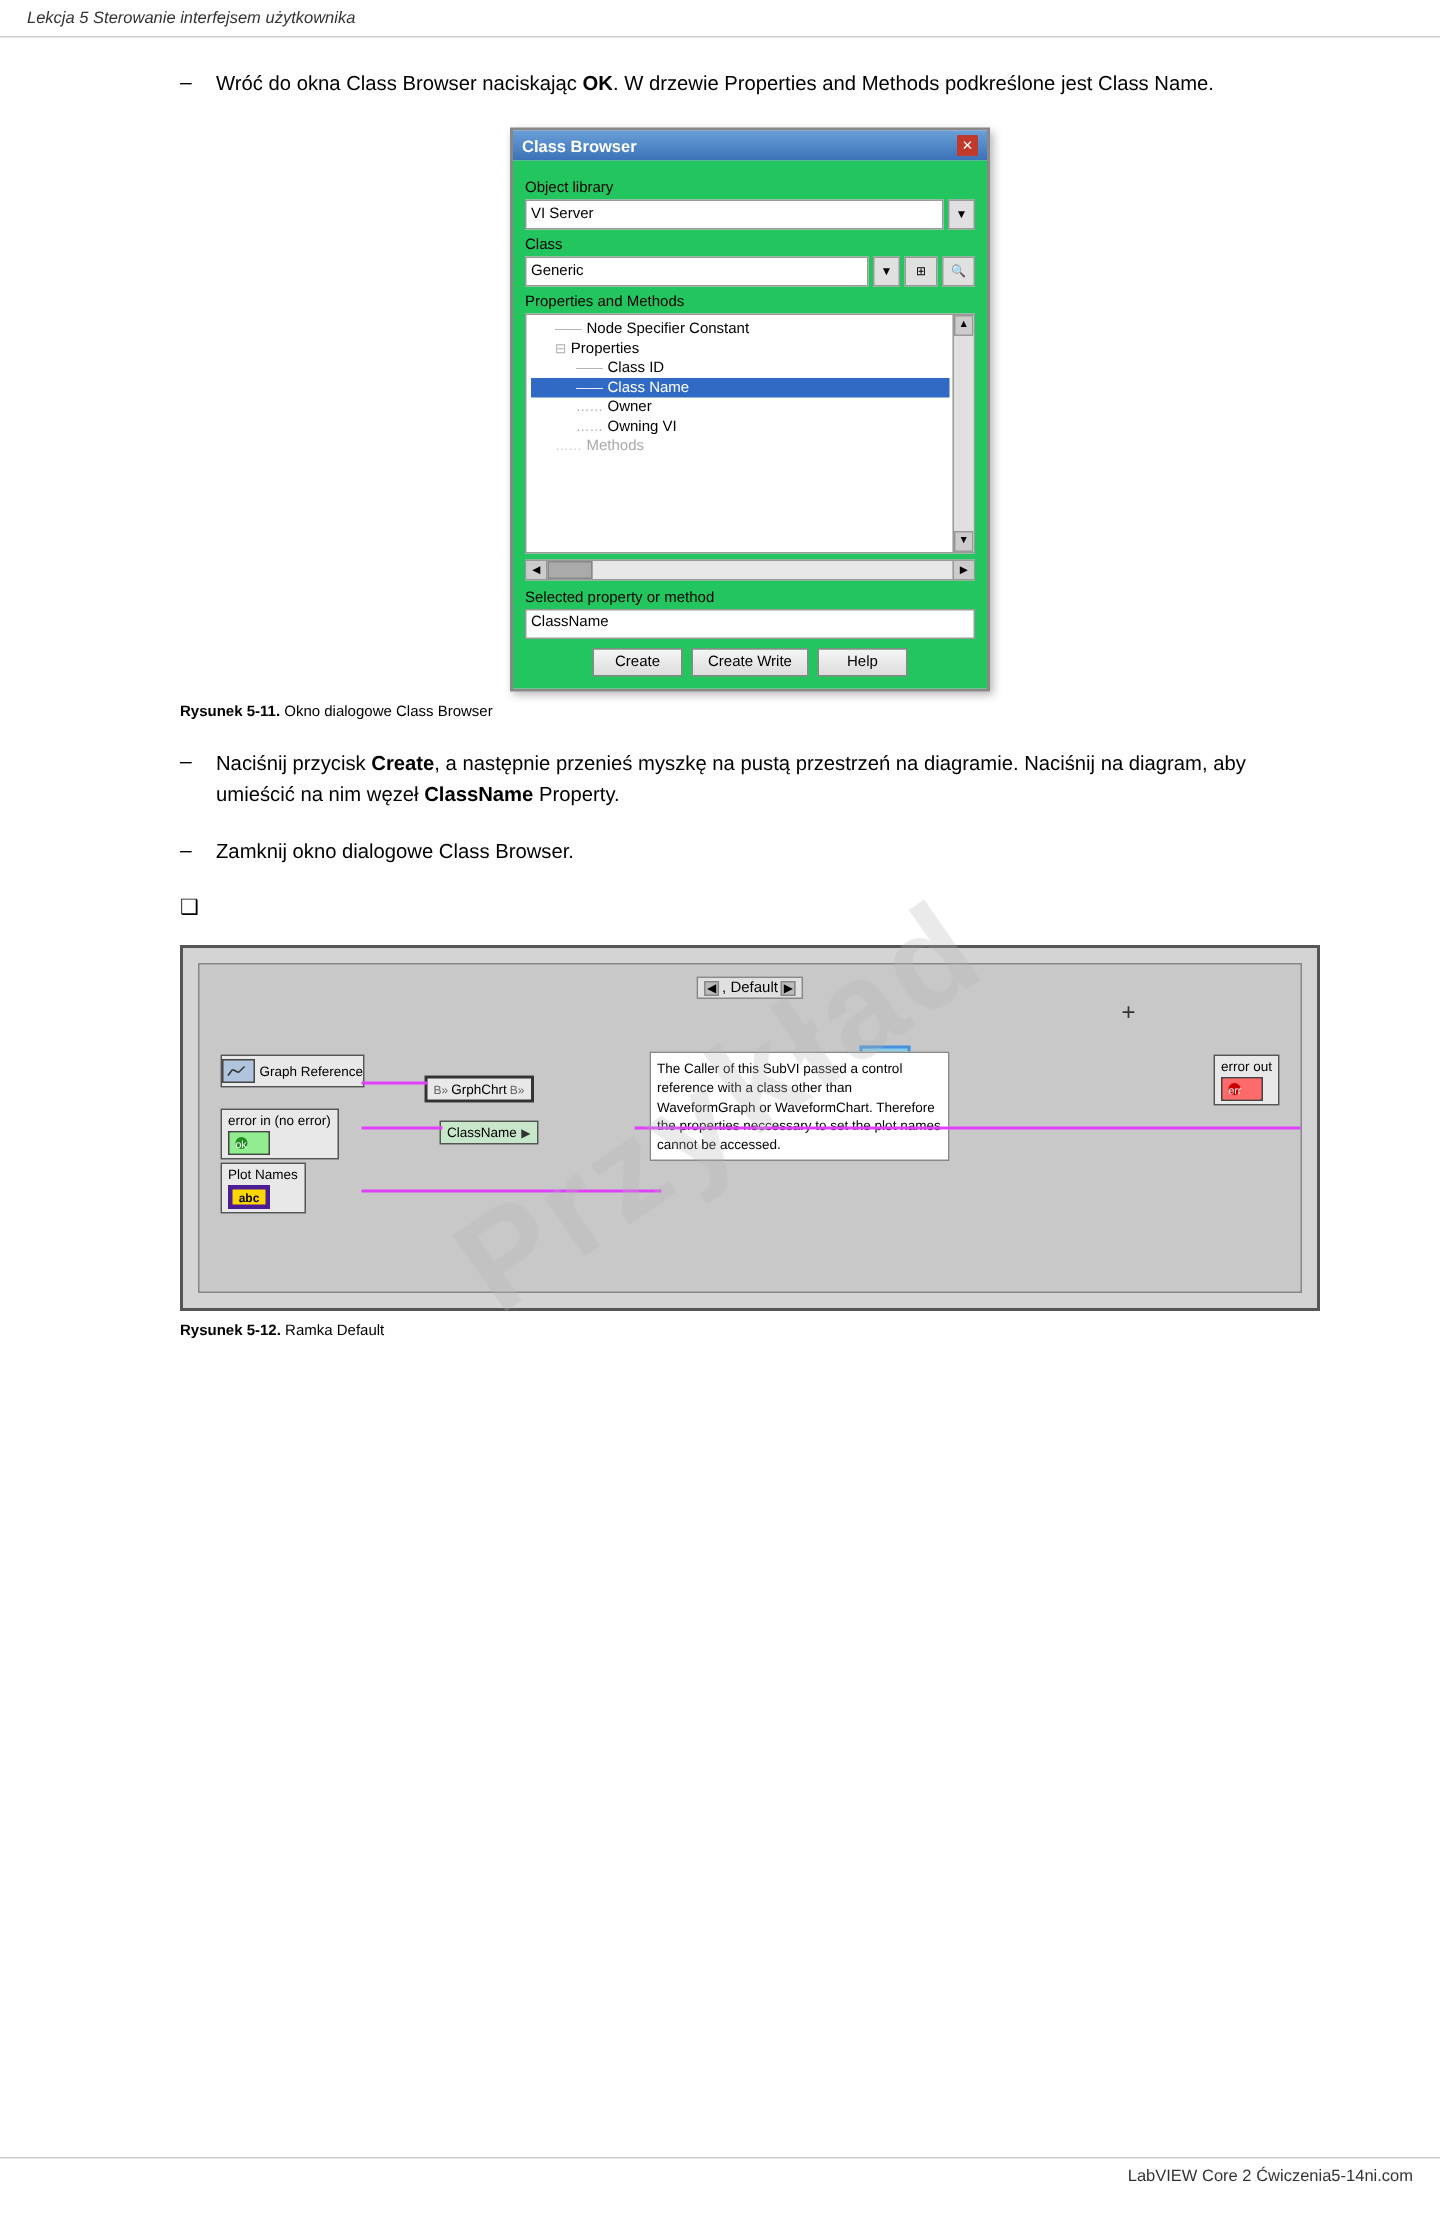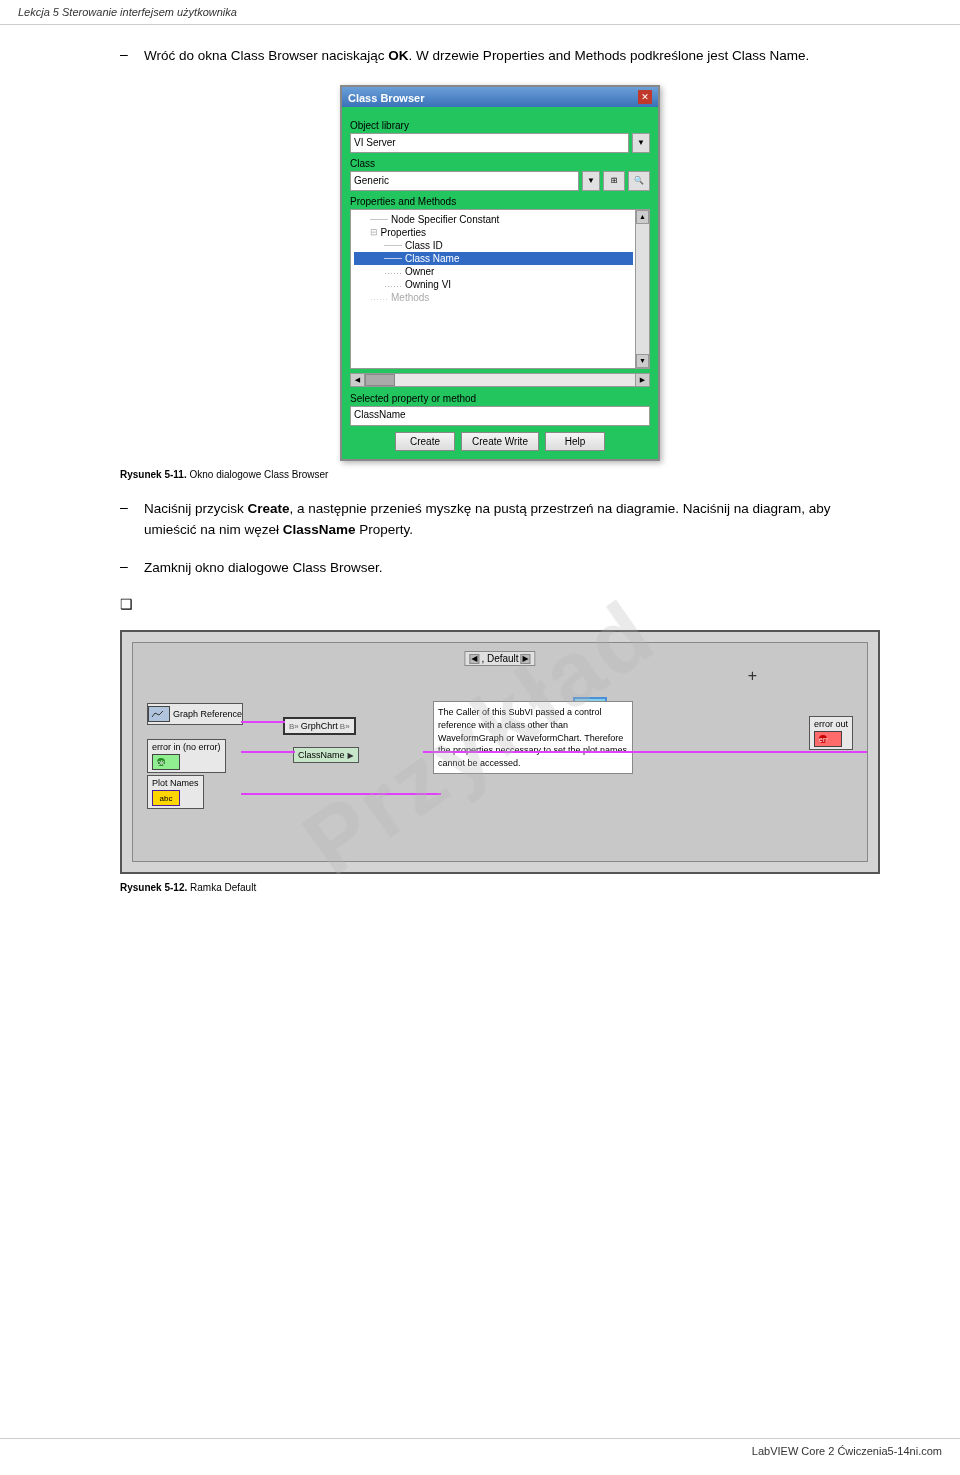--- a/index.html
+++ b/index.html
@@ -360,25 +360,25 @@
       left: 14px;
       background: #e8e8e8;
       border: 1px solid #555;
       padding: 2px 4px;
       font-size: 9px;
     }
     .diag-abc-icon {
       width: 28px;
       height: 16px;
       background: #ffd700;
-      border: 1px solid #4c1d95;
+      border: 3px solid #4c1d95;
       margin-top: 2px;
       display: flex; align-items: center; justify-content: center;
       font-size: 8px;
-      font-weight: normal;
+      font-weight: bold;
     }
 
     
     .diag-grphchrt {
       position: absolute;
       top: 74px;
       left: 150px;
       background: #e8e8e8;
       border: 2px solid #333;
       padding: 2px 4px;
@@ -429,21 +429,21 @@
       left: 444px;
       background: #e0e0e0;
       border: 1px solid #888;
       padding: 1px 3px;
       font-size: 9px;
     }
 
     
     .diag-error-out {
       position: absolute;
-      top: 73px;
+      top: 60px;
       right: 14px;
       background: #e8e8e8;
       border: 1px solid #555;
       padding: 2px 4px;
       font-size: 9px;
     }
     .diag-error-out-icon {
       width: 28px;
       height: 16px;
       background: #ff6b6b;

